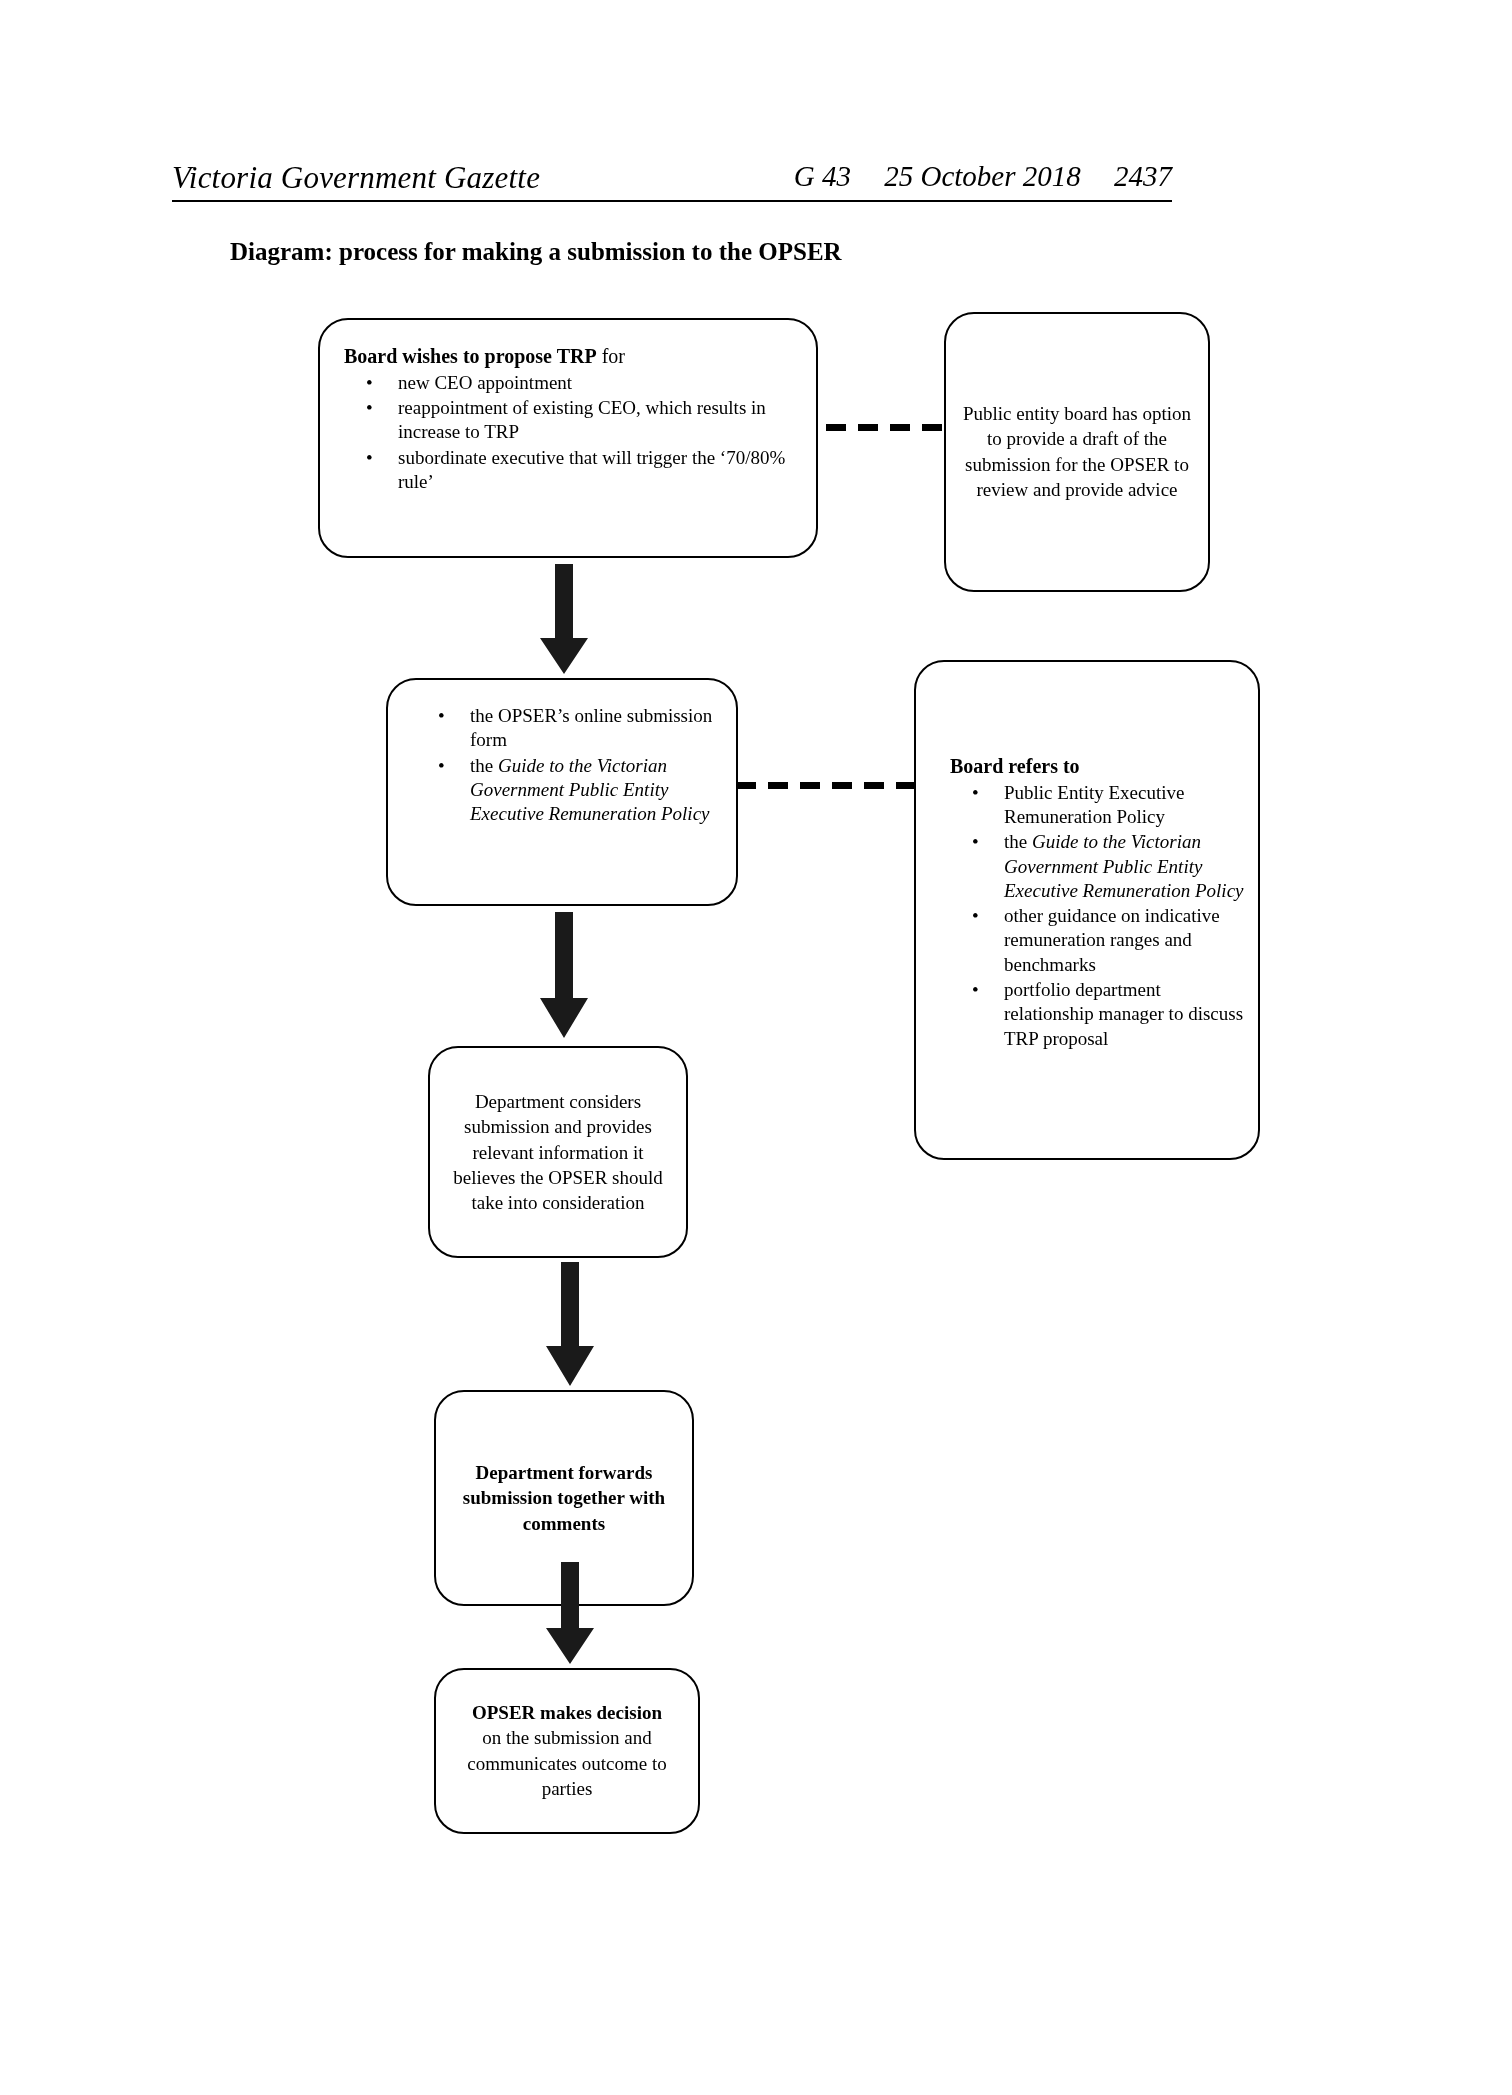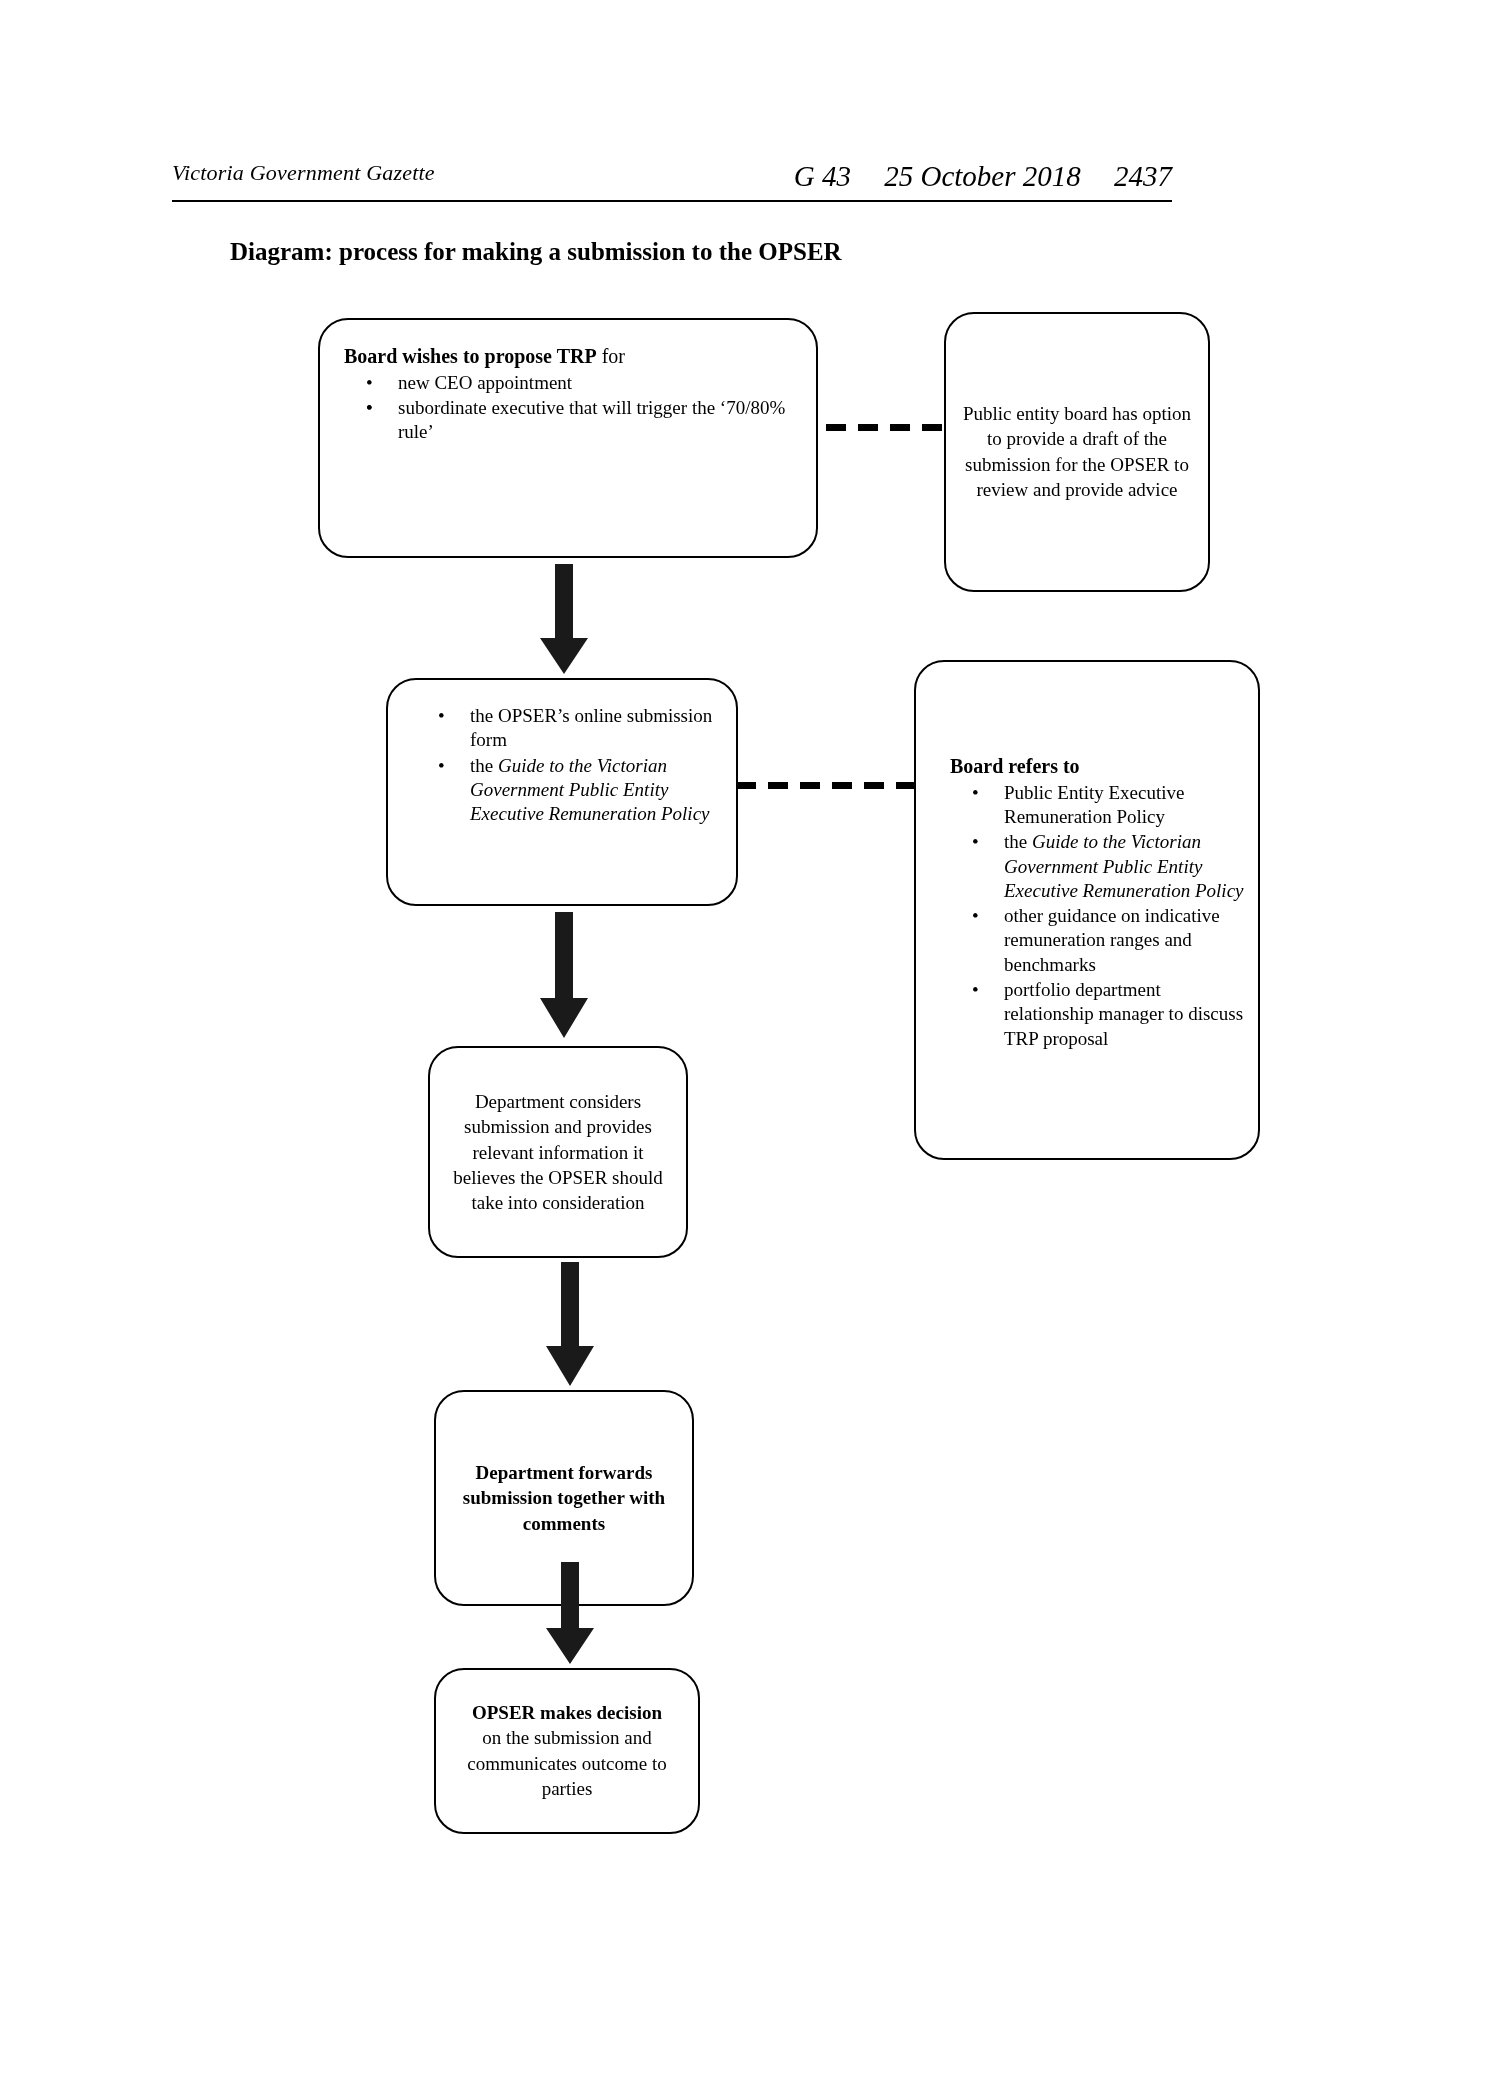--- a/index.html
+++ b/index.html
@@ -22,21 +22,21 @@
     left: 172px;
     top: 160px;
     width: 1000px;
     height: 40px;
   }
   #page-header .hdr-left {
     position: absolute;
     left: 0;
     top: 0;
     font-style: italic;
-    font-size: 22px;
+    font-size: 31px;
     letter-spacing: 0.2px;
     white-space: nowrap;
   }
   #page-header .hdr-right {
     position: absolute;
     right: 0;
     top: 0;
     font-style: italic;
     font-size: 29px;
     white-space: nowrap;
@@ -163,21 +163,21 @@
 
 <div id="diagram-title">Diagram: process for making a submission to the OPSER</div>
 
 <div class="flow-box" id="box-board-wishes">
   <div class="box-inner">
     <p class="lead">
       <b>Board wishes to propose TRP</b><span> for</span>
     </p>
     <ul class="bullets">
       <li><span class="bdot">•</span><span>new CEO appointment</span></li>
-      <li><span class="bdot">•</span></li>
+      <li><span class="bdot">•</span><span>reappointment of existing CEO, which results in increase to TRP</span></li>
       <li><span class="bdot">•</span><span>subordinate executive that will trigger the ‘70/80% rule’</span></li>
     </ul>
   </div>
 </div>
 
 <div class="flow-box" id="box-draft-option">
   <div class="box-inner">
     <div class="centered-text">Public entity board has option to provide a draft of the submission for the OPSER to review and provide advice</div>
   </div>
 </div>

